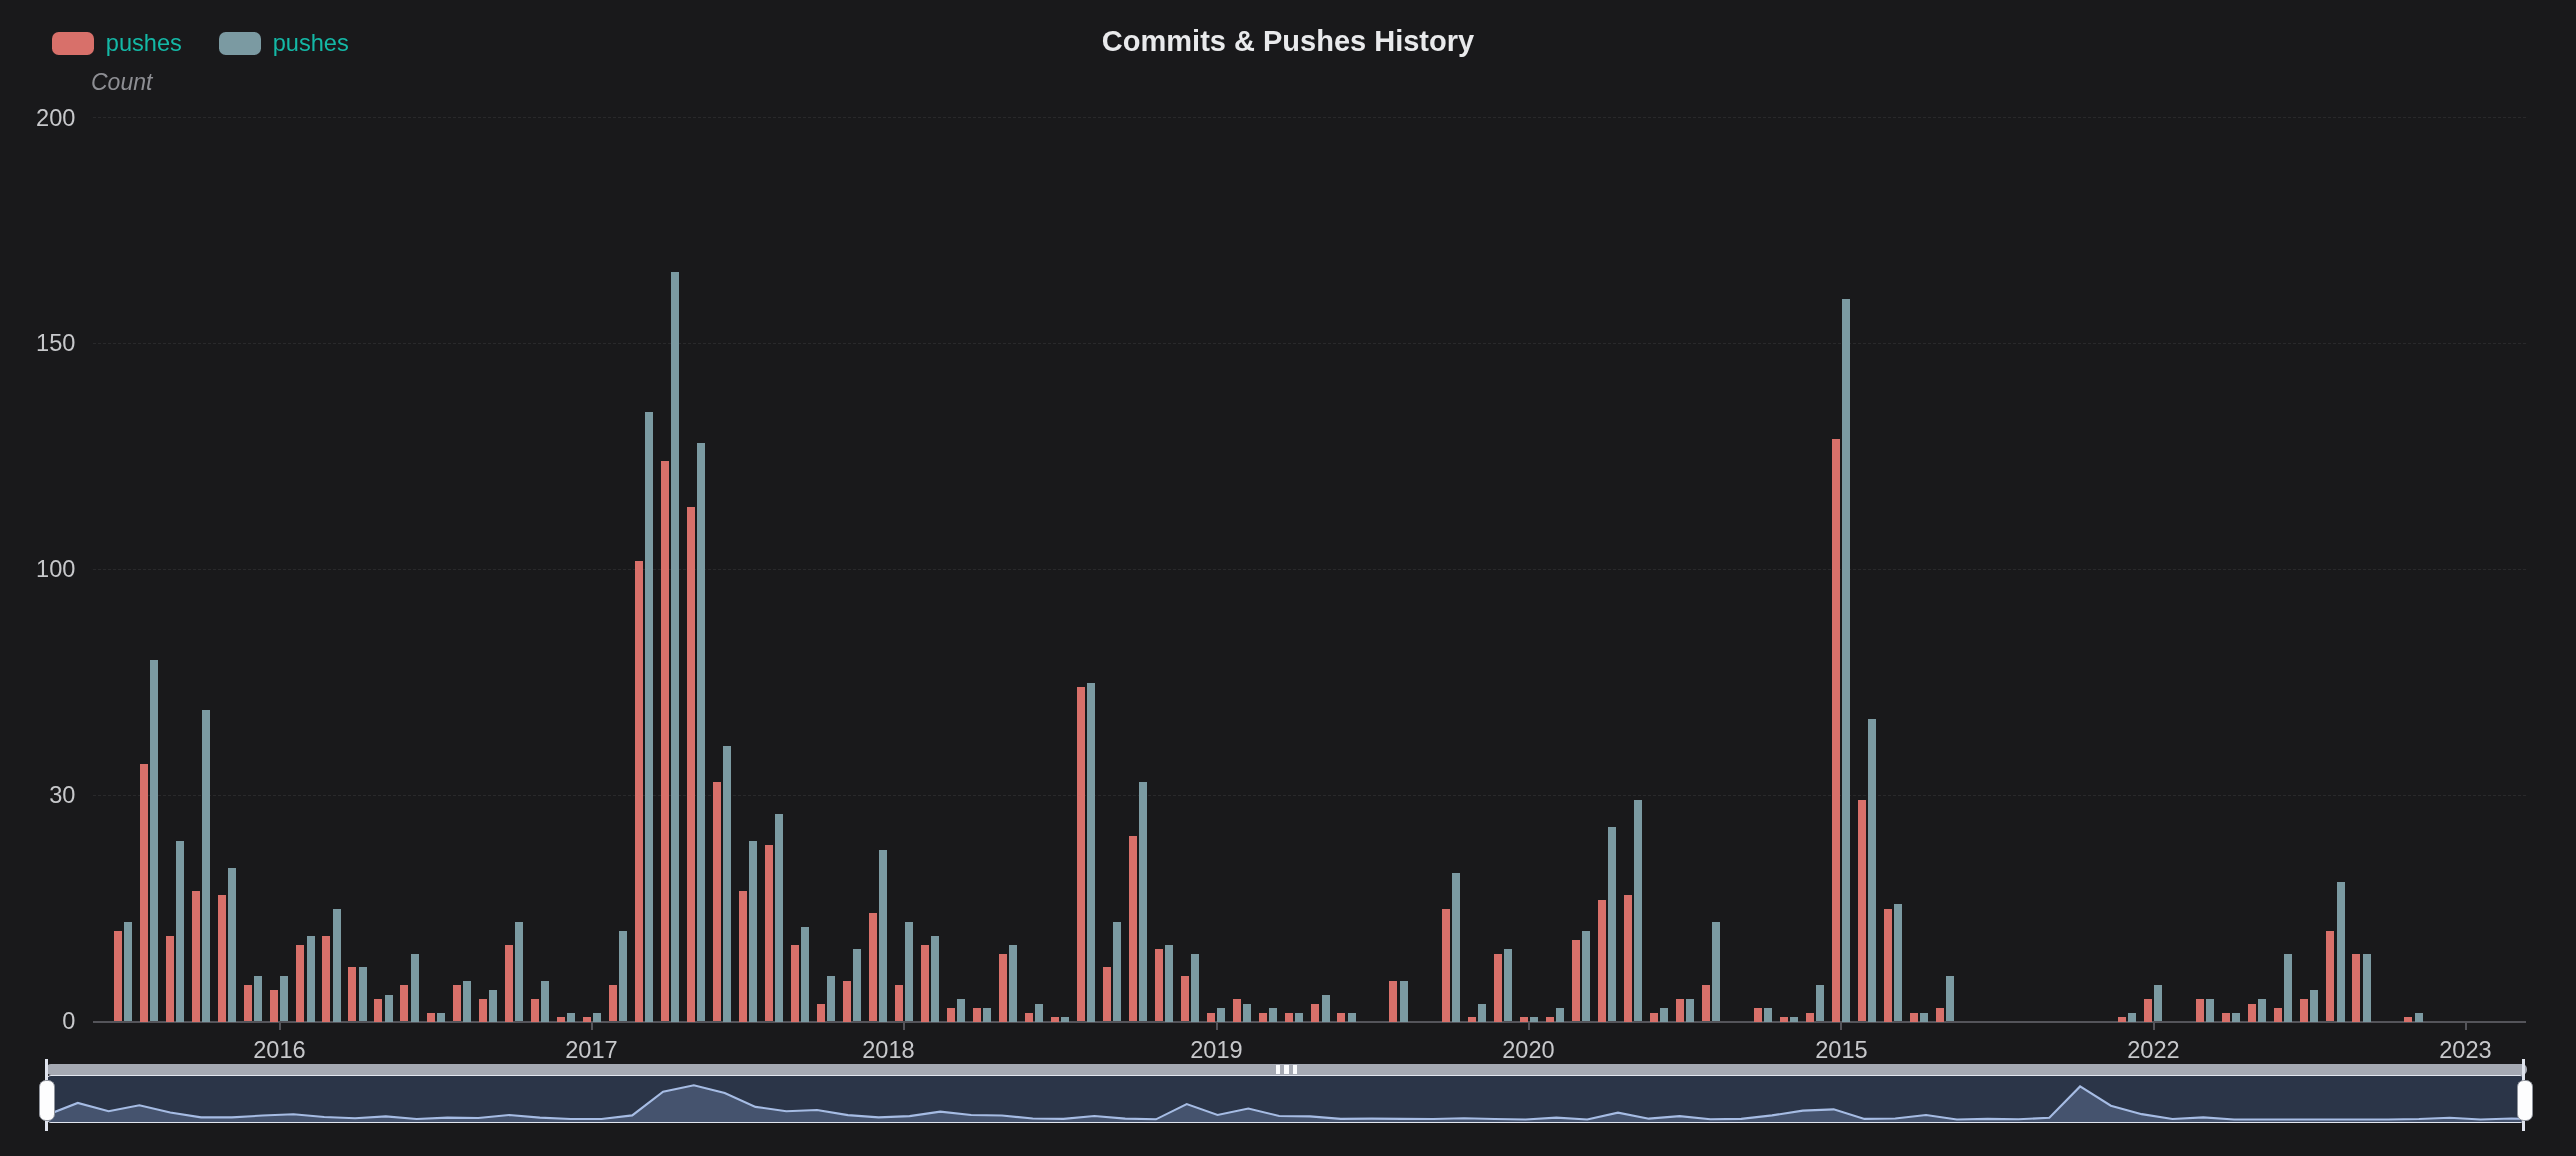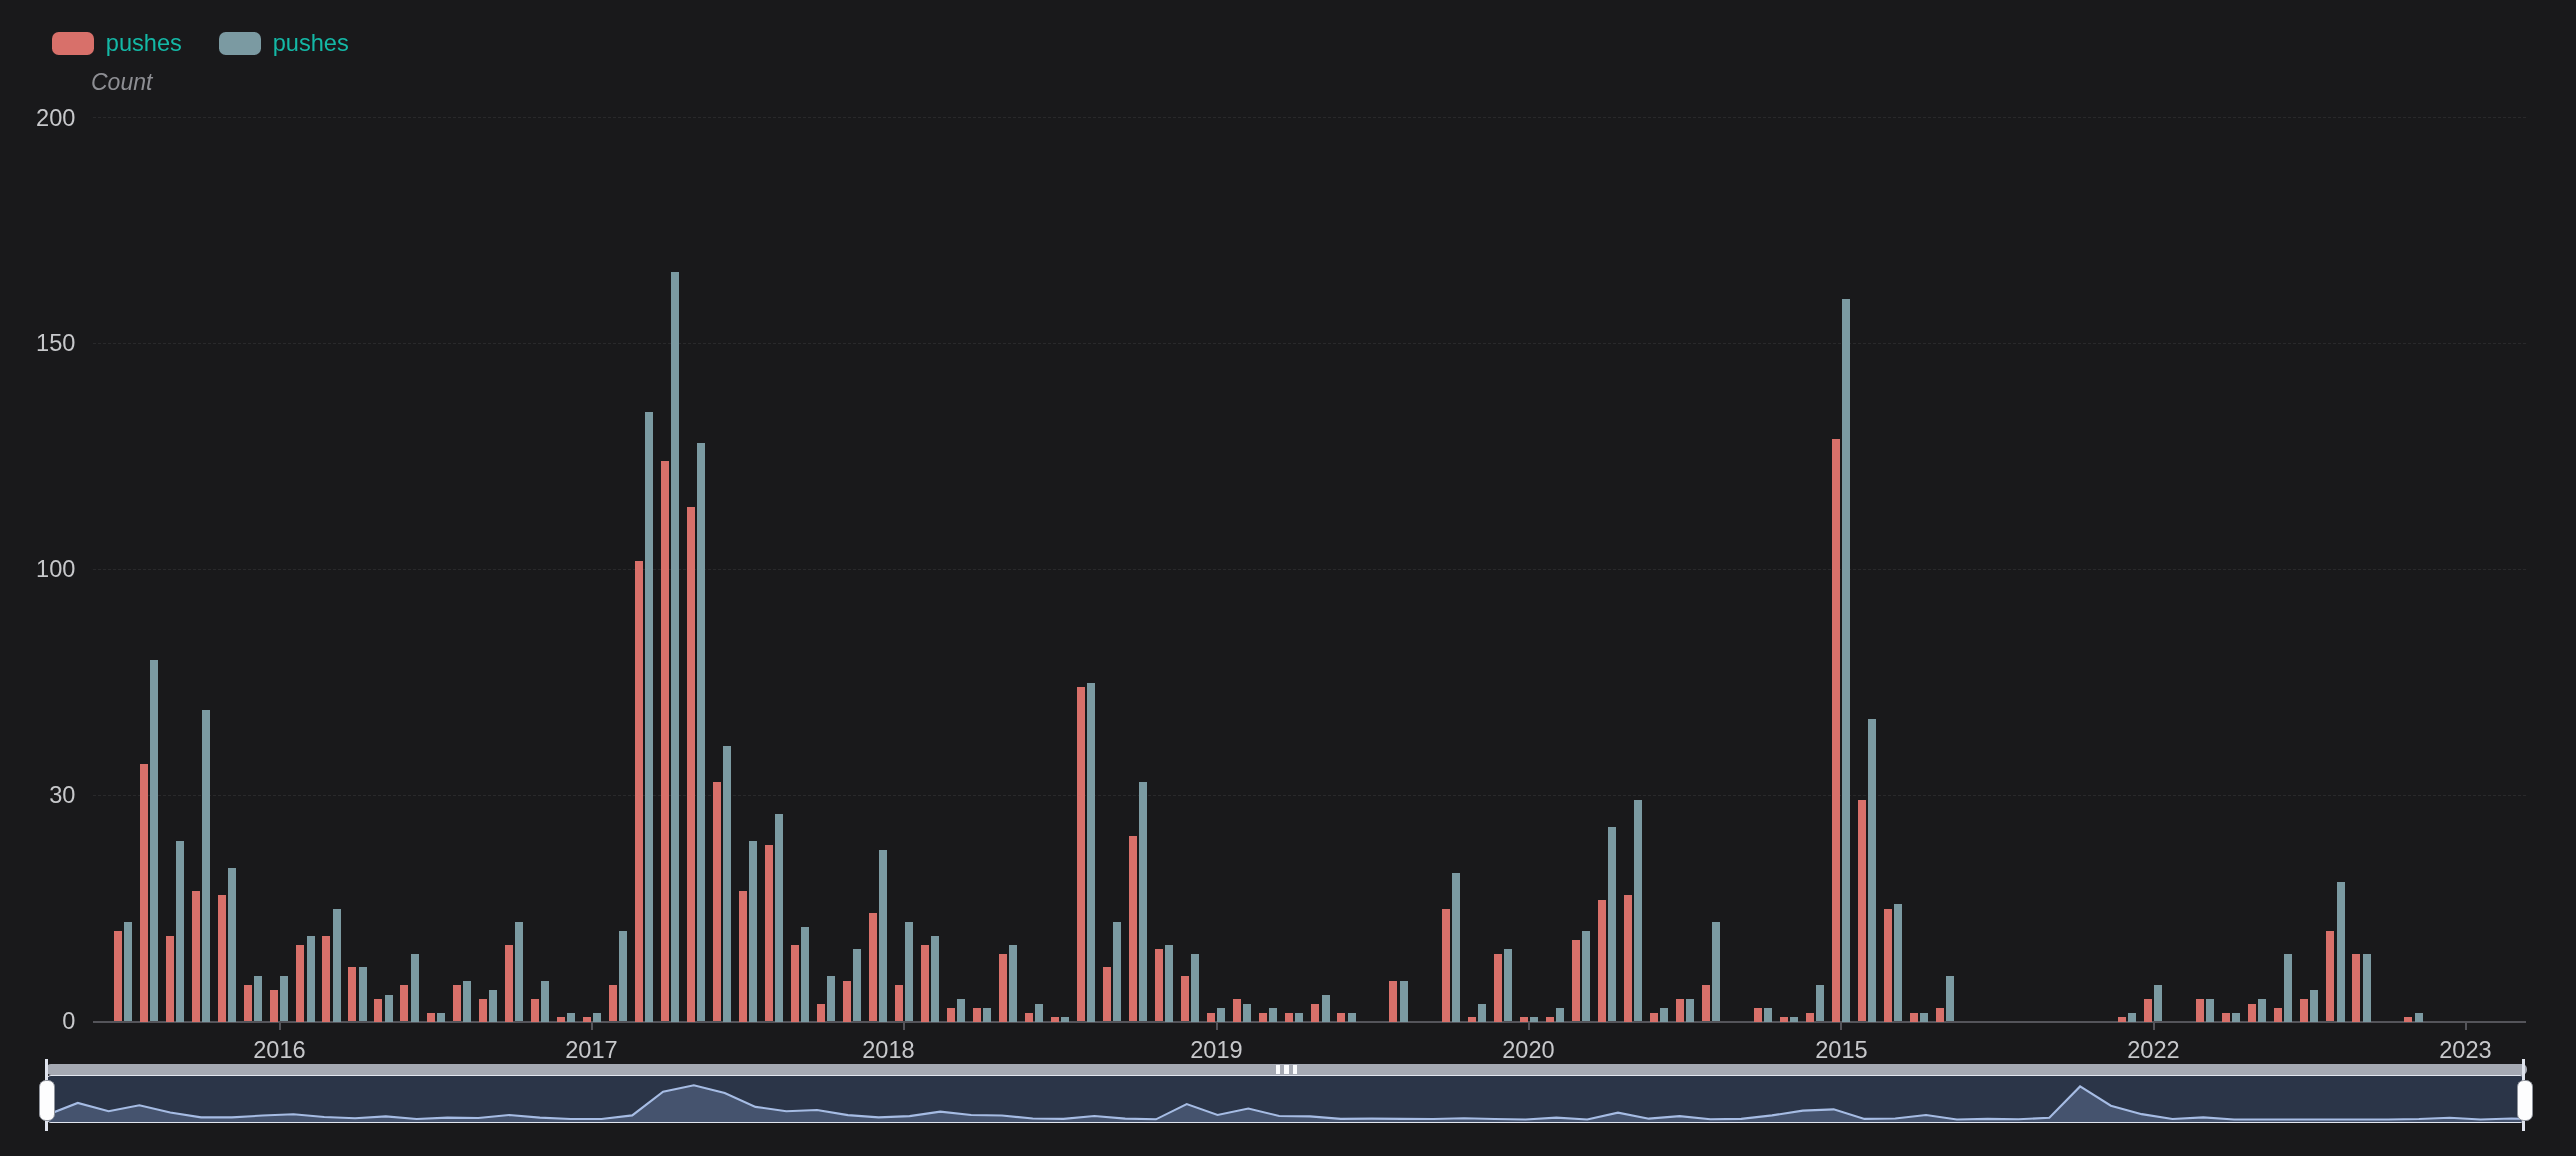--- a/index.html
+++ b/index.html
@@ -45,20 +45,21 @@
     <div class="legend-item">
       <span class="swatch" id="swatch-pushes" style="background: rgb(216, 112, 106);"></span>
       <span class="legend-label">pushes</span>
     </div>
     <div class="legend-item">
       <span class="swatch" id="swatch-commits" style="background: rgb(123, 154, 162);"></span>
       <span class="legend-label">pushes</span>
     </div>
   </div>
 
+  <div class="title">Commits &amp; Pushes History</div>
 
   <div class="y-name">Count</div>
 
   <div id="plot">
       <div class="gridline" style="top: 117px;"></div>
       <div class="y-tick-label" style="top: 105px;">200</div>
       <div class="gridline" style="top: 343px;"></div>
       <div class="y-tick-label" style="top: 330px;">150</div>
       <div class="gridline" style="top: 569px;"></div>
       <div class="y-tick-label" style="top: 556px;">100</div>

